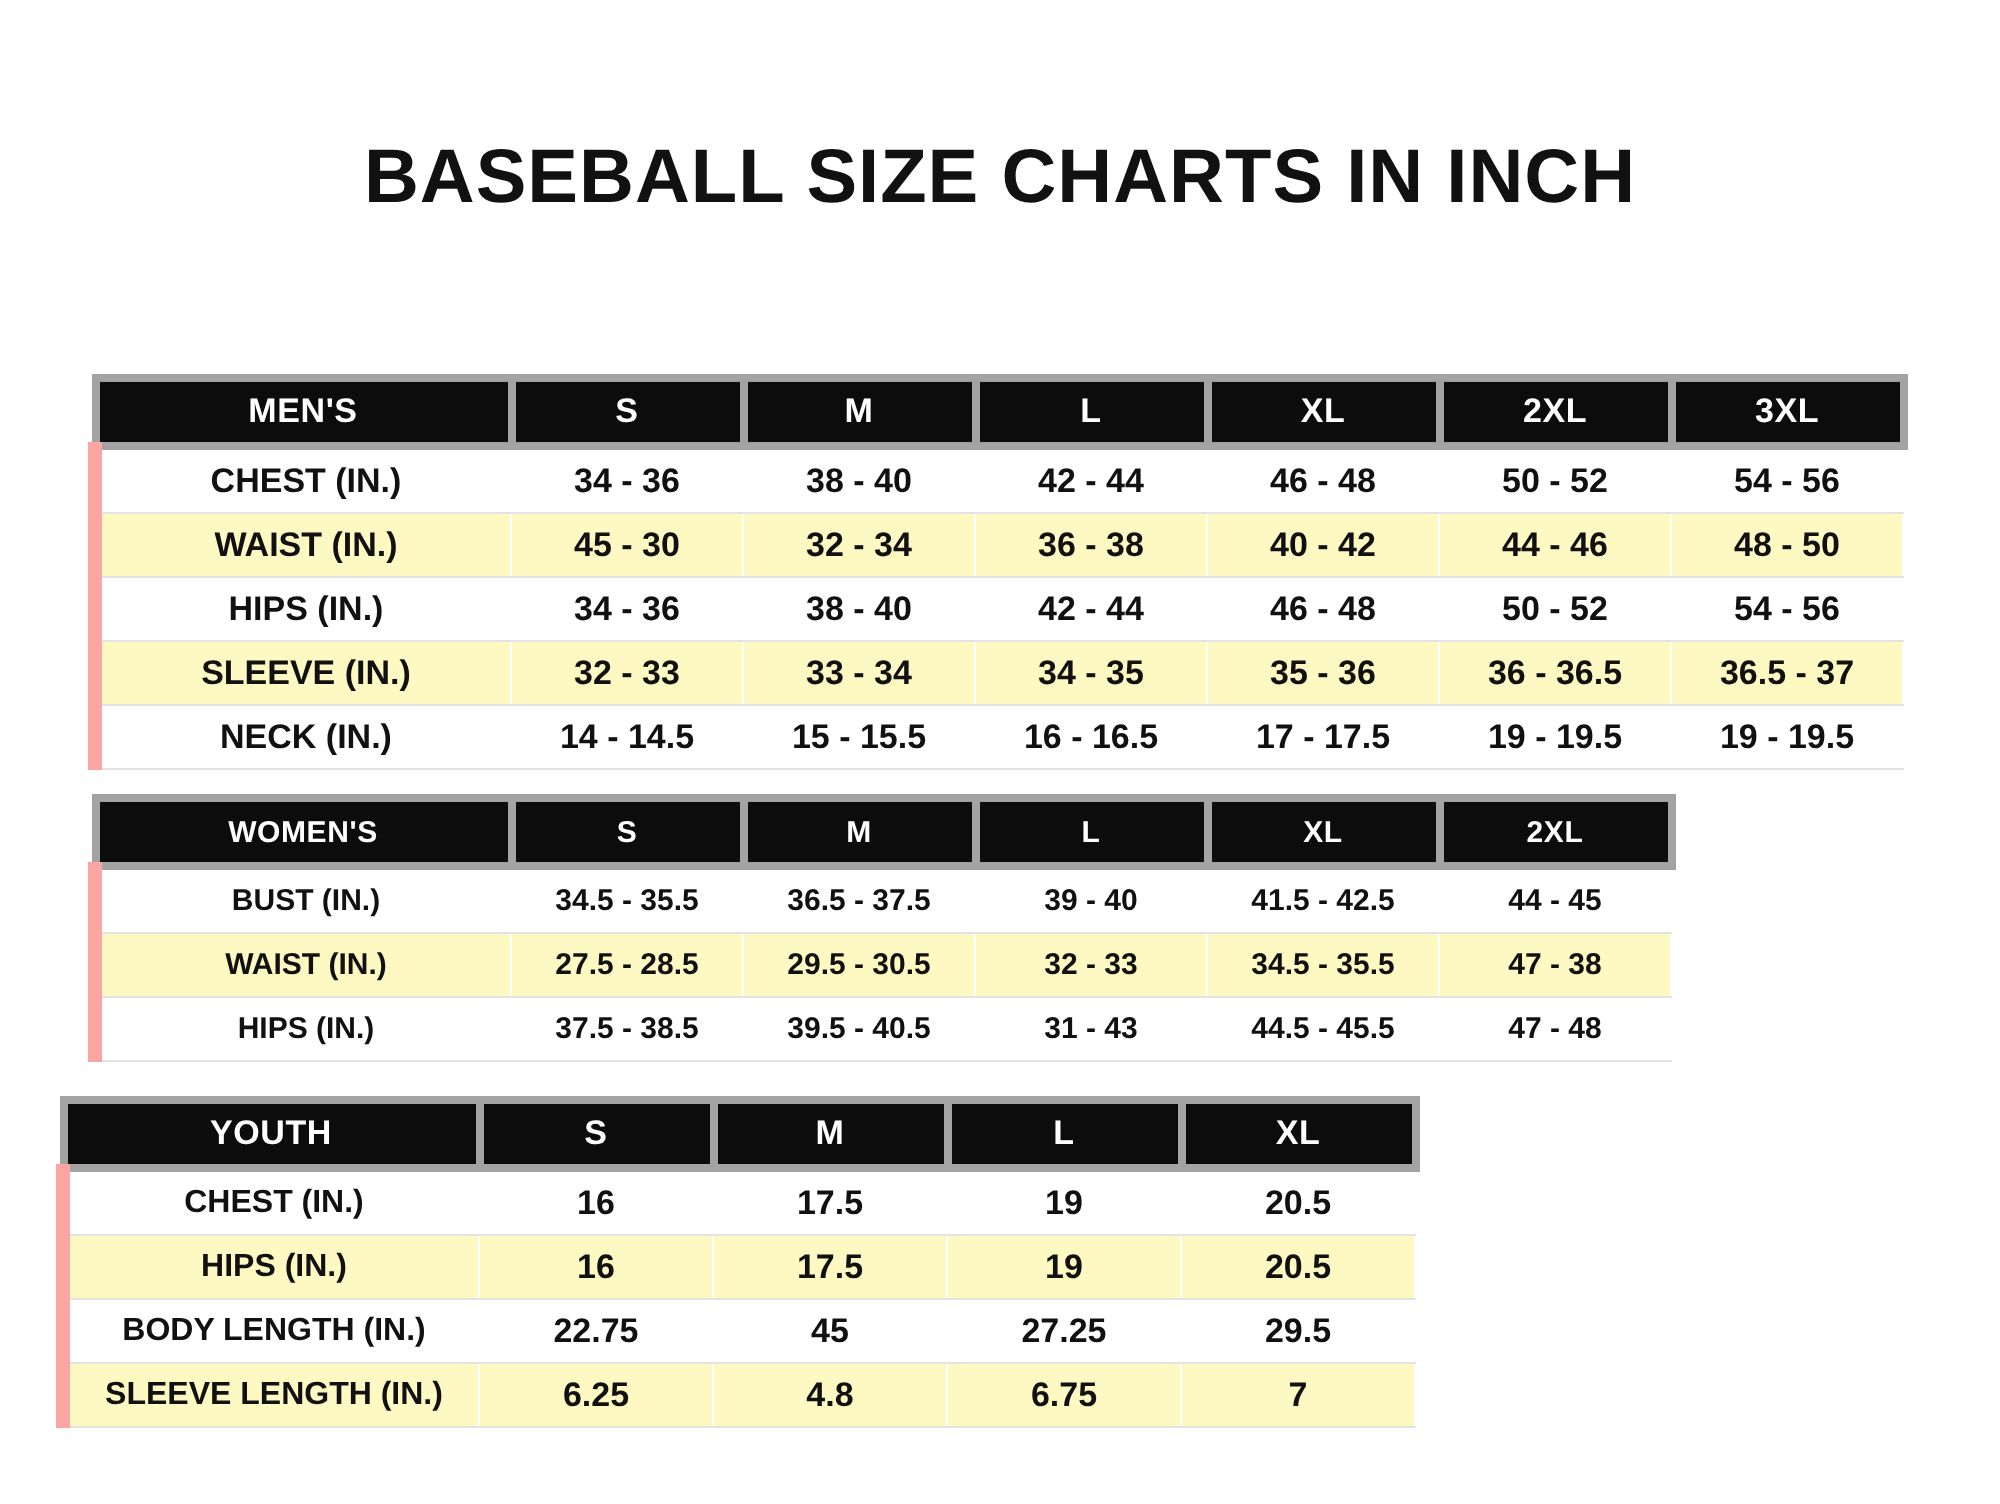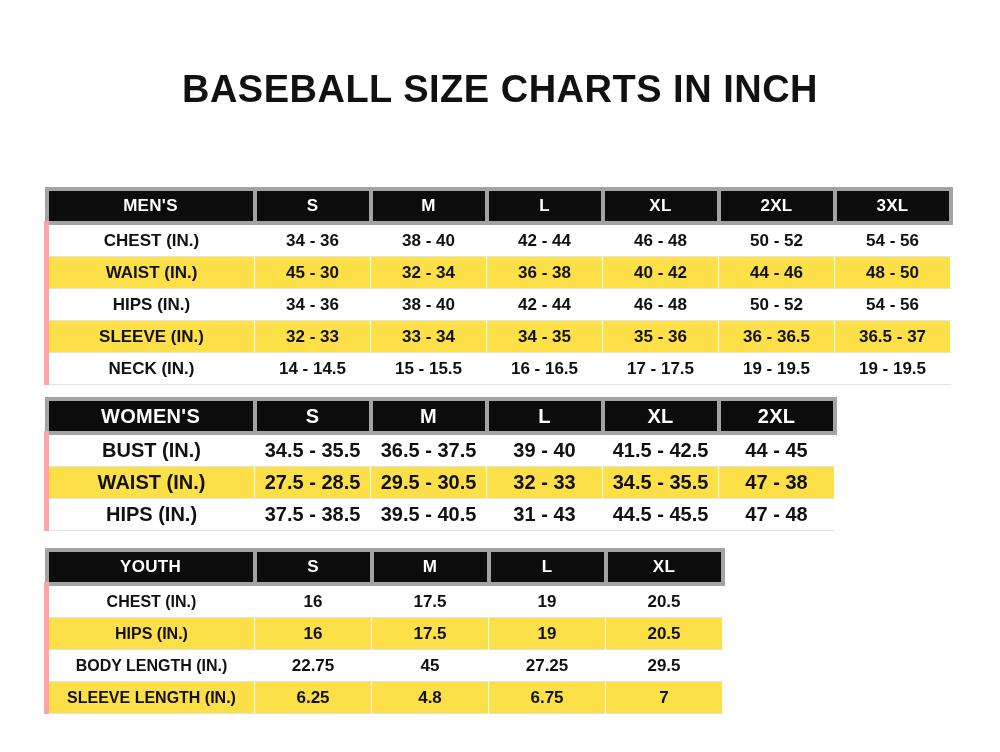--- a/index.html
+++ b/index.html
@@ -54,59 +54,59 @@
     color: #ffffff;
     border: 4px solid #a3a3a3;
     height: 30px;
     font-size: 17px;
     letter-spacing: 0.3px;
   }
   .chart thead th.rowhead {
     text-align: center;
   }
   .chart tbody tr.alt td {
-    background: #fde047;
+    background: #fef9c3;
   }
   .chart tbody td.rowhead {
     text-align: center;
     font-weight: bold;
   }
   .chart tbody tr td {
     border-left: 1px solid #ffffff;
     border-right: 1px solid #ffffff;
     border-top: 1px solid #e3e3e3;
     border-bottom: 1px solid #e3e3e3;
   }
   .chart tbody tr td.rowhead {
-    border-left: 5px solid #fca5a5;
+    border-left: 7px solid #fca5a5;
   }
 
   
   #mens-chart {
     top: 187px;
     left: 44px;
     width: 904px;
   }
   #mens-chart col.c0 { width: 208px; }
   #mens-chart col.cx { width: 116px; }
 
   
   #womens-chart {
     top: 397px;
     left: 44px;
     width: 790px;
   }
   #womens-chart col.c0 { width: 208px; }
   #womens-chart col.cx { width: 116px; }
-  #womens-chart td, #womens-chart th { font-size: 20px; }
+  #womens-chart td, #womens-chart th { font-size: 15px; }
 
   
   #youth-chart {
     top: 548px;
-    left: 44px;
+    left: 28px;
     width: 676px;
   }
   #youth-chart col.c0 { width: 208px; }
   #youth-chart col.cx { width: 117px; }
 
   #youth-chart tbody td.rowhead { font-size: 16px; }
 </style>
 </head>
 <body>
 

